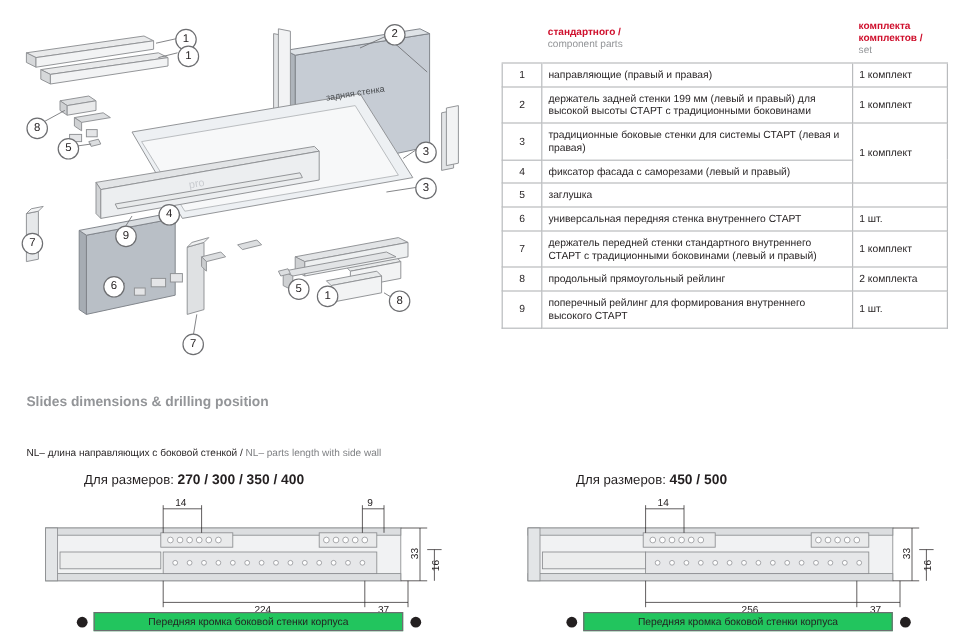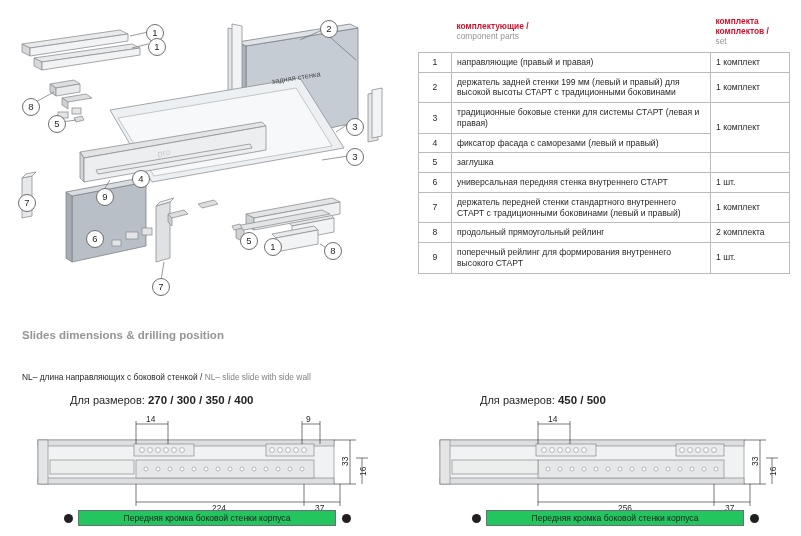--- a/index.html
+++ b/index.html
@@ -243,21 +243,21 @@
     <div class="callout" style="left:240px; top:232px;">5</div>
     <div class="callout" style="left:264px; top:238px;">1</div>
     <div class="callout" style="left:324px; top:242px;">8</div>
   </div>
 
   <table class="parts-table">
     <thead>
       <tr>
         <th class="col-num"></th>
         <th class="col-name">
-          <div class="hdr-ru">комплектующие /</div>
+          <div class="hdr-ru">стандартного /</div>
           <div class="hdr-en">component parts</div>
         </th>
         <th class="col-set">
           <div class="hdr-ru">комплекта комплектов /</div>
           <div class="hdr-en">set</div>
         </th>
       </tr>
     </thead>
     <tbody>
       <tr>
@@ -306,21 +306,21 @@
       </tr>
     </tbody>
   </table>
 
   <div class="sect-title">
     <div class="en">Slides dimensions &amp; drilling position</div>
   </div>
 
   <div class="nl-note">
     <span>NL– длина направляющих с боковой стенкой /</span>
-    <span class="grey">NL– slide slide with side wall</span>
+    <span class="grey">NL– parts length with side wall</span>
   </div>
 
   <div class="size-label-left">
     <span>Для размеров:</span>
     <b>270 / 300 / 350 / 400</b>
   </div>
   <div class="size-label-right">
     <span>Для размеров:</span>
     <b>450 / 500</b>
   </div>

